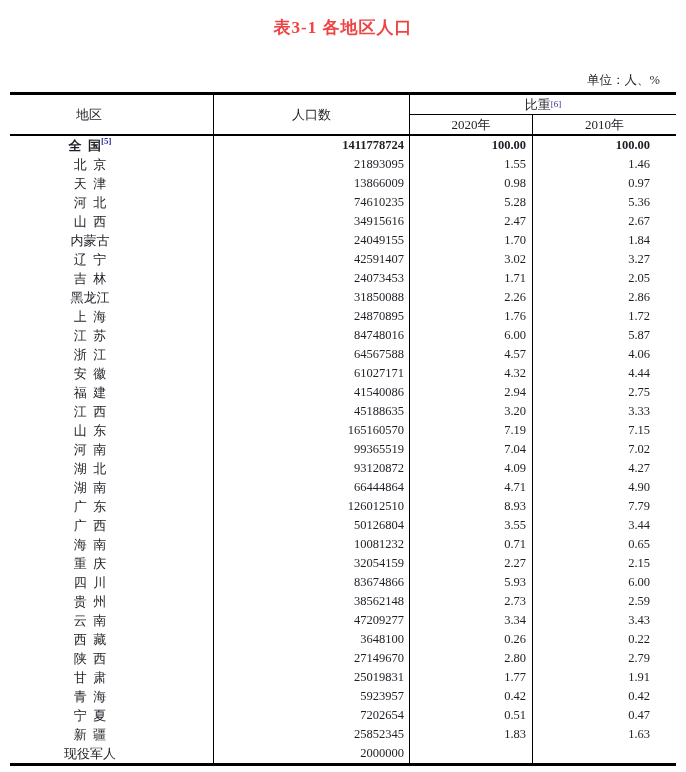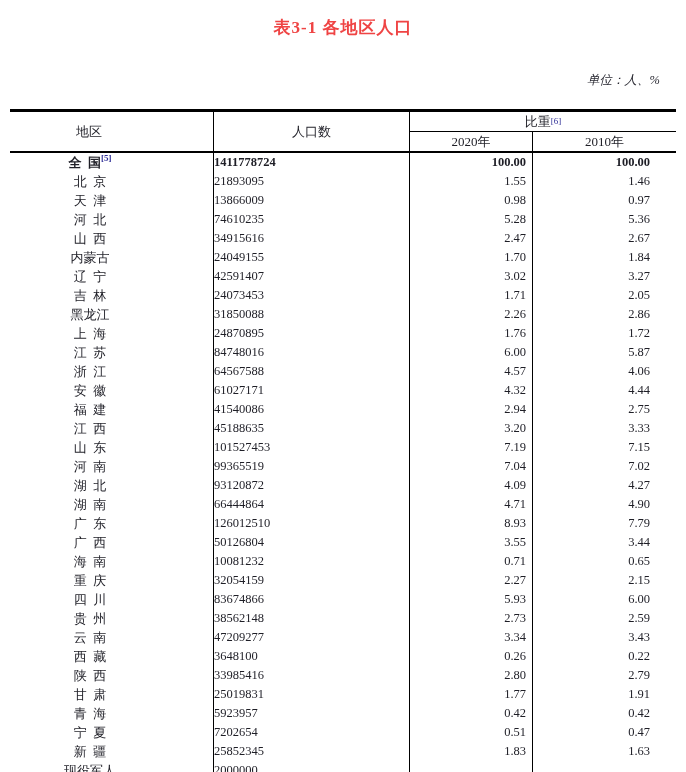--- a/index.html
+++ b/index.html
@@ -19,29 +19,28 @@
     text-align: center;
     font-size: 17px;
     font-weight: bold;
     color: #ef4444;
     letter-spacing: 1px;
     line-height: 24px;
   }
 
   .unit-line {
     width: 666px;
-    margin: 31px 0 20px 10px;
+    margin: 31px 0 3px 10px;
     text-align: right;
     padding-right: 16px;
     box-sizing: border-box;
     font-size: 12.5px;
     color: #2a2a33;
     height: 18px;
     line-height: 18px;
-    font-style: italic;
   }
 
   .tbl {
     width: 666px;
     margin-left: 10px;
     border-top: 3px solid #000;
     border-bottom: 3px solid #000;
     box-sizing: border-box;
   }
 
@@ -64,21 +63,21 @@
 
   .row { height: 19px; line-height: 19px; font-size: 12.5px; }
   .row.bold { font-weight: bold; }
   .c-region {
     text-align: center;
     padding-right: 43px;
     border-right: 1.5px solid #000;
     font-size: 13px;
     white-space: pre;
   }
-  .c-pop   { padding-right: 5px;  border-right: 1.5px solid #000; }
+  .c-pop   { text-align: right; padding-right: 5px;  border-right: 1.5px solid #000; }
   .c-2020  { text-align: right; padding-right: 6px;  border-right: 1.5px solid #000; }
   .c-2010  { text-align: right; padding-right: 26px; }
 
   sup.fn {
     font-size: 9px;
     color: #2d2d96;
     position: relative;
     top: -1px;
     line-height: 0;
   }
@@ -206,21 +205,21 @@
 
   <div class="grid row">
     <div class="c-region"><span>江 西</span><sup class="fn"></sup></div>
     <div class="c-pop">45188635</div>
     <div class="c-2020">3.20</div>
     <div class="c-2010">3.33</div>
   </div>
 
   <div class="grid row">
     <div class="c-region"><span>山 东</span><sup class="fn"></sup></div>
-    <div class="c-pop">101527453</div>
+    <div class="c-pop">165160570</div>
     <div class="c-2020">7.19</div>
     <div class="c-2010">7.15</div>
   </div>
 
   <div class="grid row">
     <div class="c-region"><span>河 南</span><sup class="fn"></sup></div>
     <div class="c-pop">99365519</div>
     <div class="c-2020">7.04</div>
     <div class="c-2010">7.02</div>
   </div>
@@ -290,21 +289,21 @@
 
   <div class="grid row">
     <div class="c-region"><span>西 藏</span><sup class="fn"></sup></div>
     <div class="c-pop">3648100</div>
     <div class="c-2020">0.26</div>
     <div class="c-2010">0.22</div>
   </div>
 
   <div class="grid row">
     <div class="c-region"><span>陕 西</span><sup class="fn"></sup></div>
-    <div class="c-pop">33985416</div>
+    <div class="c-pop">27149670</div>
     <div class="c-2020">2.80</div>
     <div class="c-2010">2.79</div>
   </div>
 
   <div class="grid row">
     <div class="c-region"><span>甘 肃</span><sup class="fn"></sup></div>
     <div class="c-pop">25019831</div>
     <div class="c-2020">1.77</div>
     <div class="c-2010">1.91</div>
   </div>

